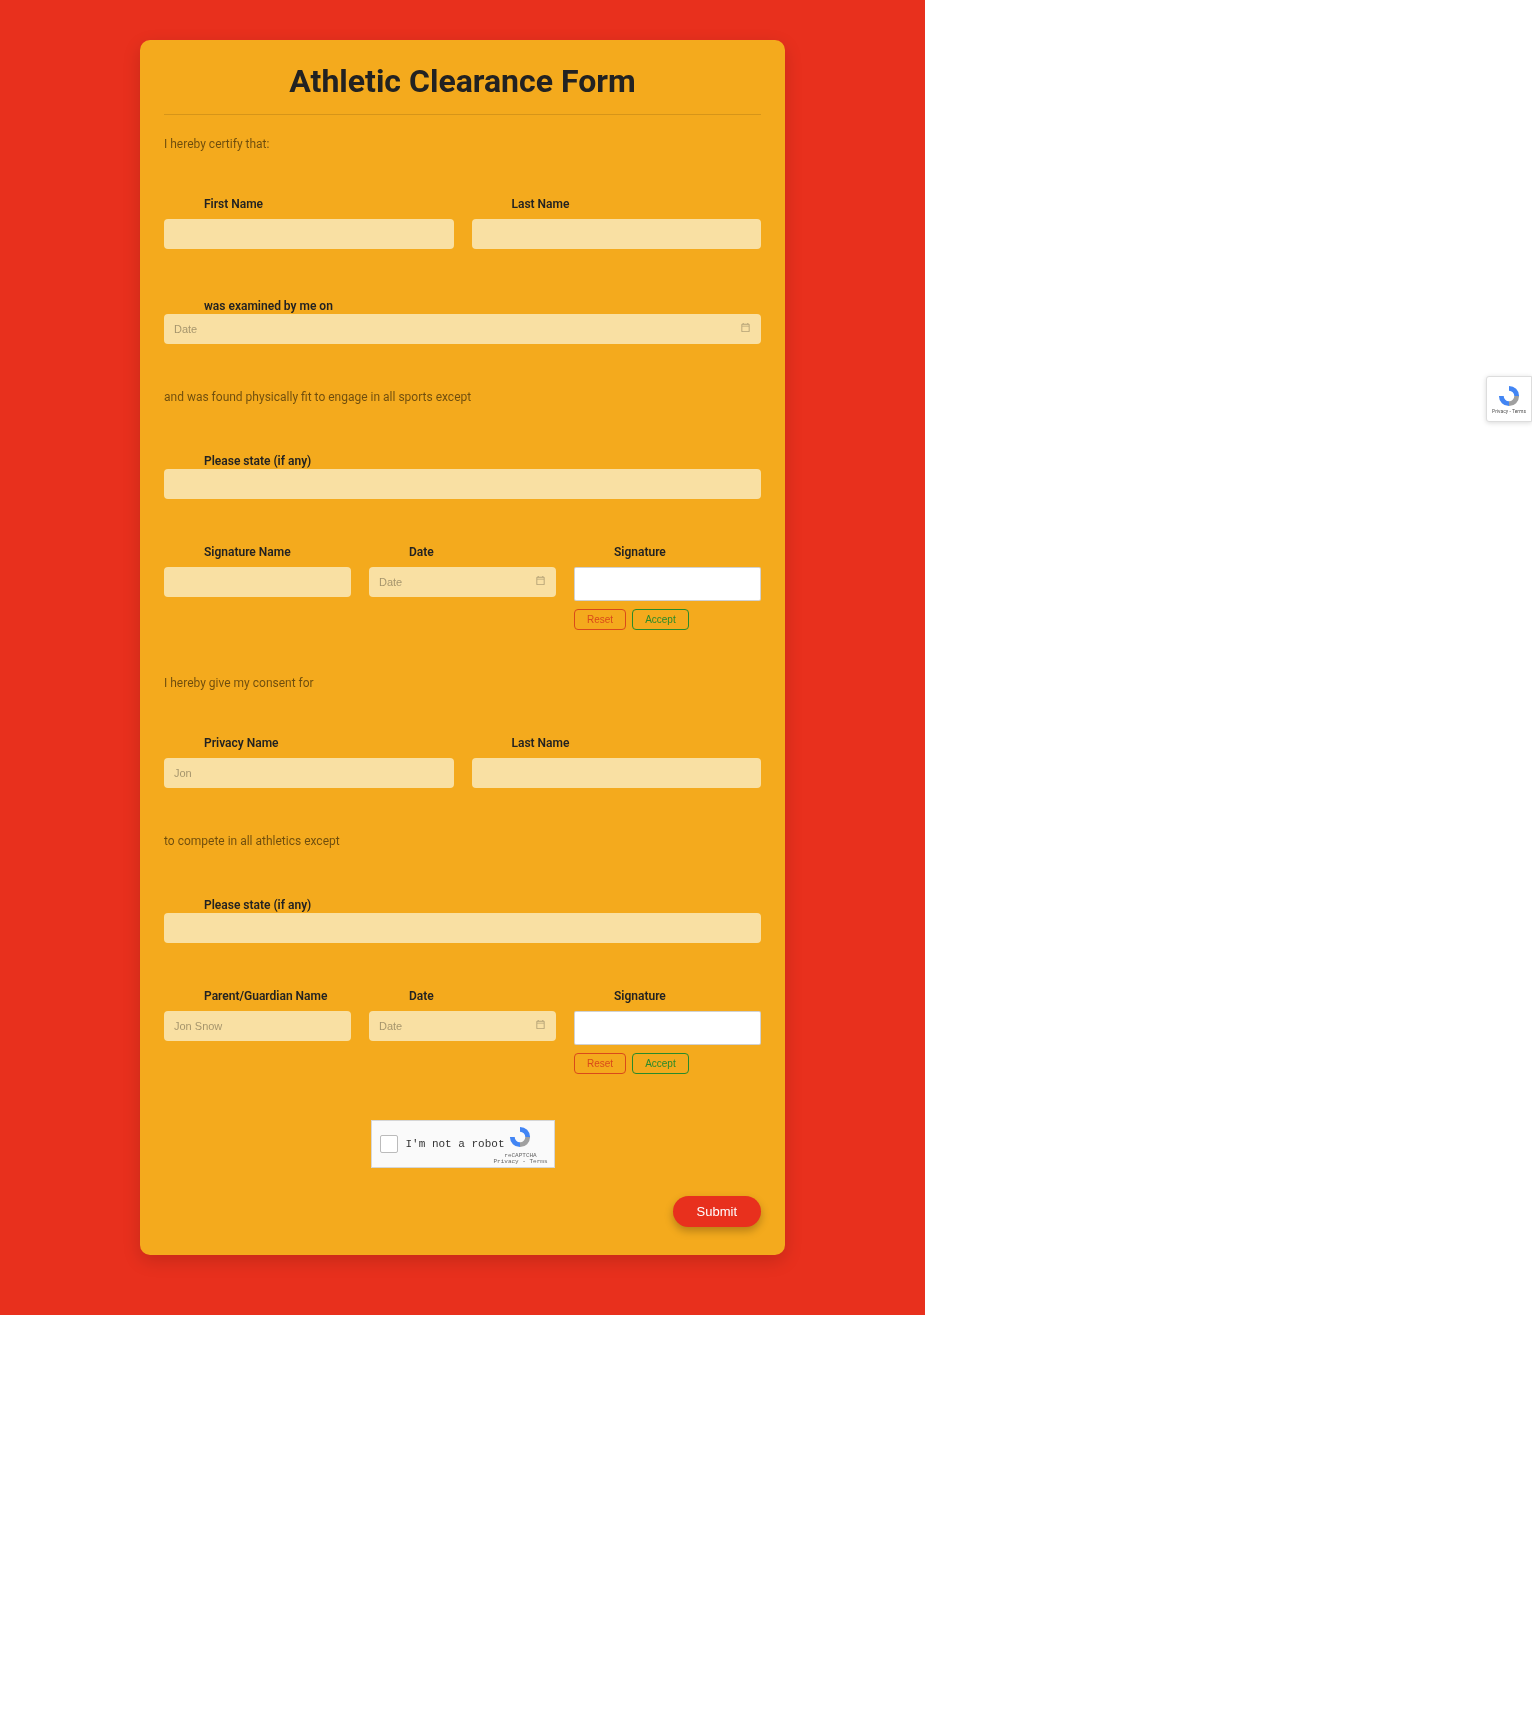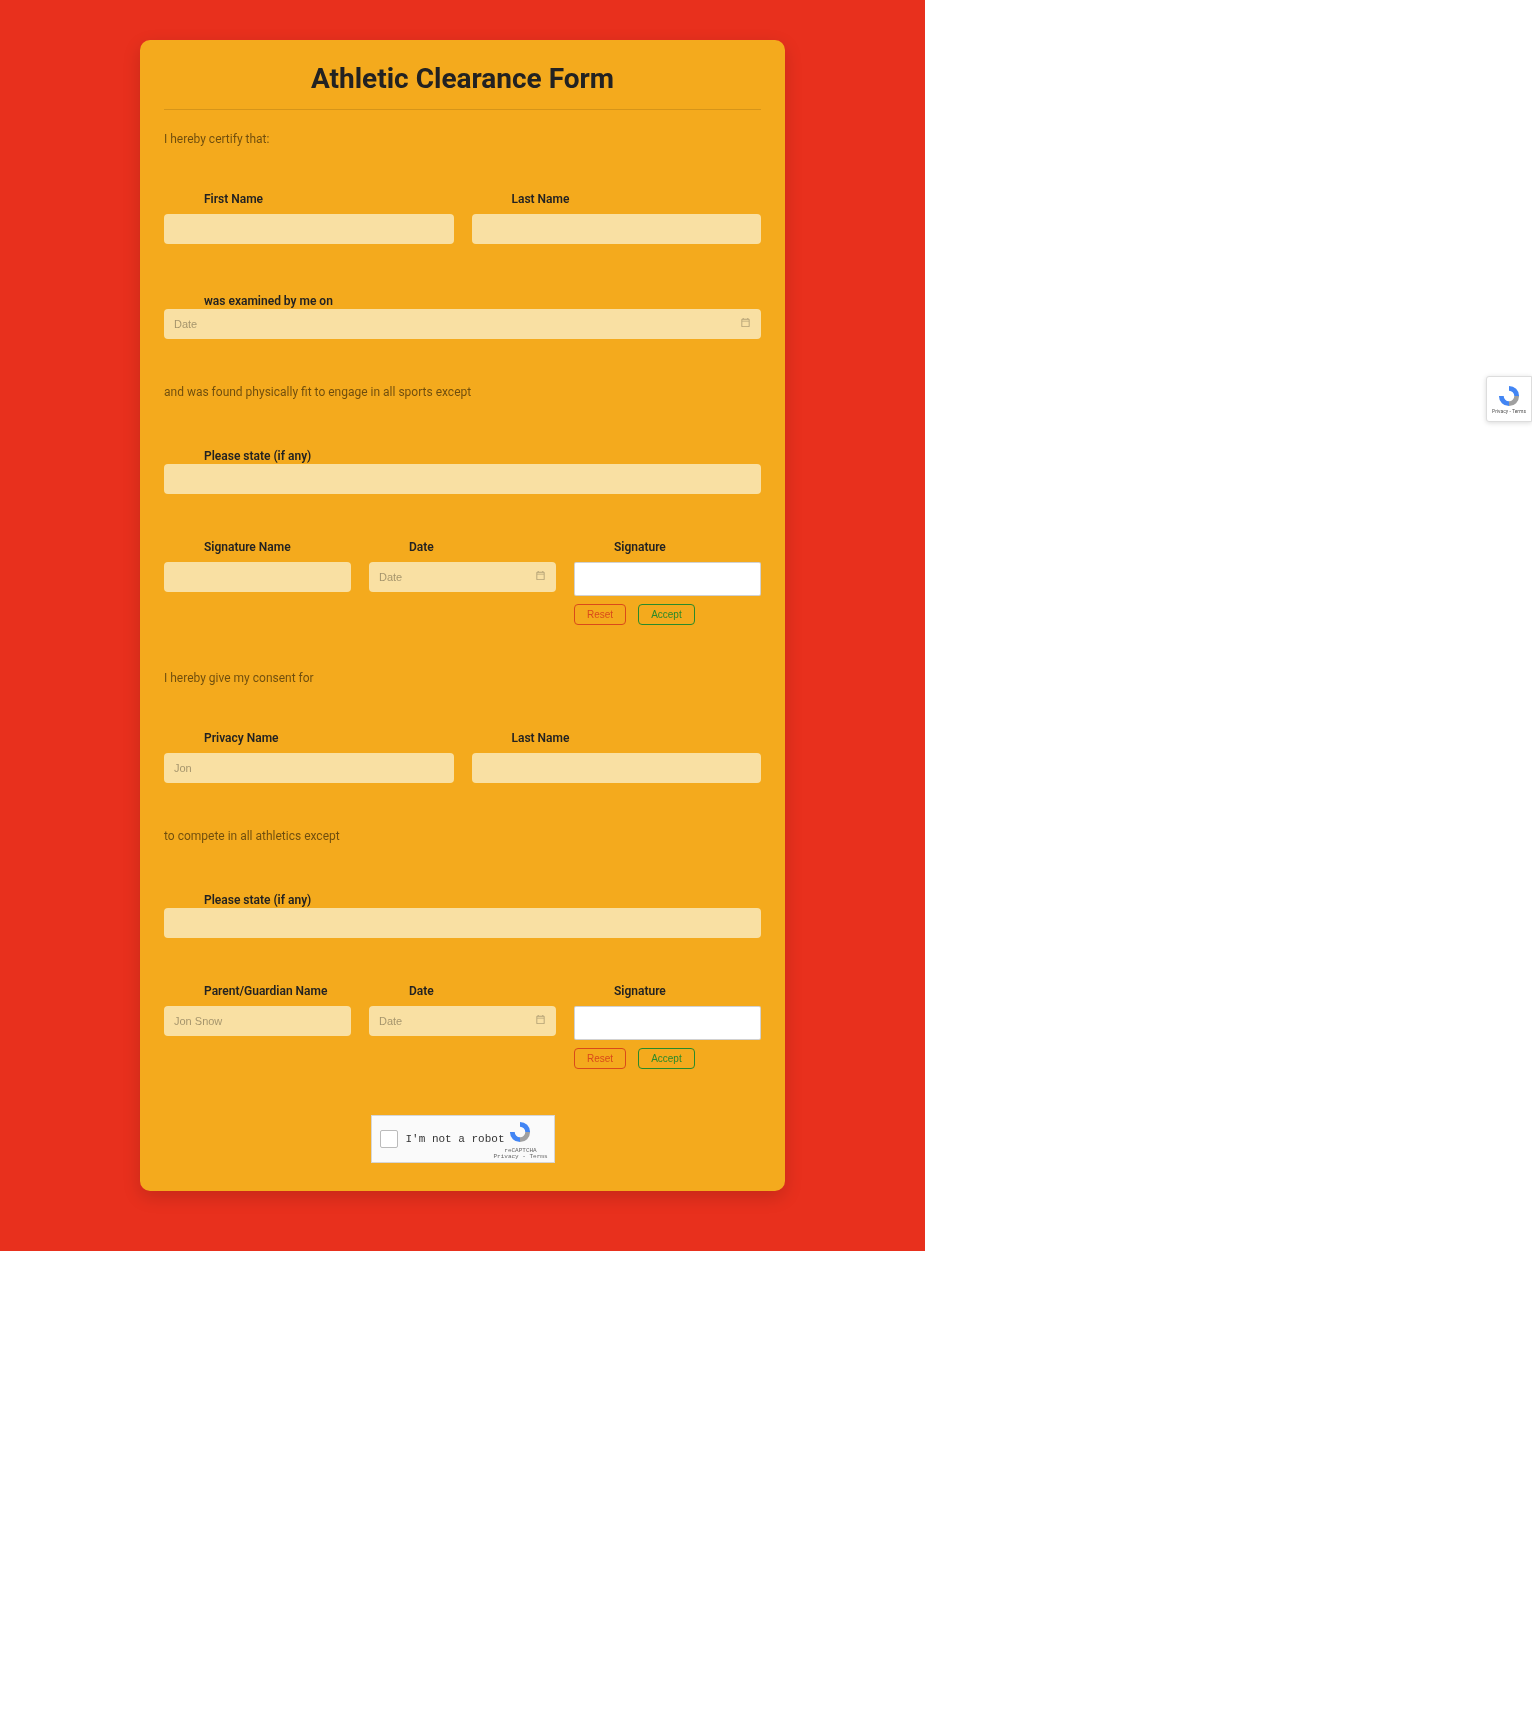--- a/index.html
+++ b/index.html
@@ -27,21 +27,21 @@
       margin: 0 auto;
       border-radius: 10px;
       padding: 22px 24px 28px;
       box-shadow: 0 6px 18px rgba(0,0,0,.15);
       position: relative;
       color: #2a2a2a;
     }
     .form-title {
       text-align: center;
       font-weight: 700;
-      font-size: 28px;
+      font-size: 32px;
       color: #222;
       padding-bottom: 14px;
     }
     .hr {
       border: none;
       border-top: 1px solid rgba(0,0,0,.12);
       margin-bottom: 22px;
     }
     .static-text {
       font-size: 12px;
@@ -90,21 +90,21 @@
       opacity: .5;
     }
     .signature-pad {
       background: #fff;
       border: 1px solid rgba(0,0,0,.18);
       height: 34px;
       border-radius: 2px;
     }
     .sig-buttons {
       display: flex;
-      gap: 12px;
+      gap: 6px;
       margin-top: 8px;
     }
     .sig-btn {
       border-radius: 4px;
       font-size: 10px;
       padding: 4px 12px;
       background: transparent;
       cursor: pointer;
     }
     .sig-reset { border: 1px solid #d94a1a; color: #d94a1a; }
@@ -300,20 +300,23 @@
           <svg class="recaptcha-logo-sm" viewBox="0 0 100 100">
             <path d="M50 8 A42 42 0 0 1 92 50 L72 50 A22 22 0 0 0 50 28 Z" fill="#4285f4"></path>
             <path d="M92 50 A42 42 0 0 1 50 92 L50 72 A22 22 0 0 0 72 50 Z" fill="#a0a0a0"></path>
             <path d="M50 92 A42 42 0 0 1 8 50 L28 50 A22 22 0 0 0 50 72 Z" fill="#4285f4"></path>
           </svg>
           <div>reCAPTCHA</div>
           <div>Privacy - Terms</div>
         </div>
       </div>
 
+      <div class="submit-row">
+        <button class="submit-btn">Submit</button>
+      </div>
 
     </div>
   </div>
 
   <div class="right-space">
     <div class="recaptcha-badge">
       <svg viewBox="0 0 100 100">
         <path d="M50 8 A42 42 0 0 1 92 50 L72 50 A22 22 0 0 0 50 28 Z" fill="#4285f4"></path>
         <path d="M92 50 A42 42 0 0 1 50 92 L50 72 A22 22 0 0 0 72 50 Z" fill="#a0a0a0"></path>
         <path d="M50 92 A42 42 0 0 1 8 50 L28 50 A22 22 0 0 0 50 72 Z" fill="#4285f4"></path>

